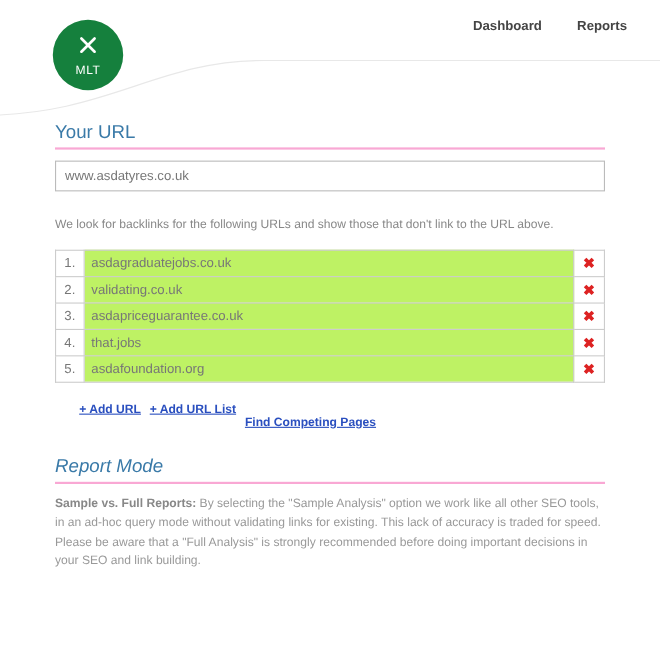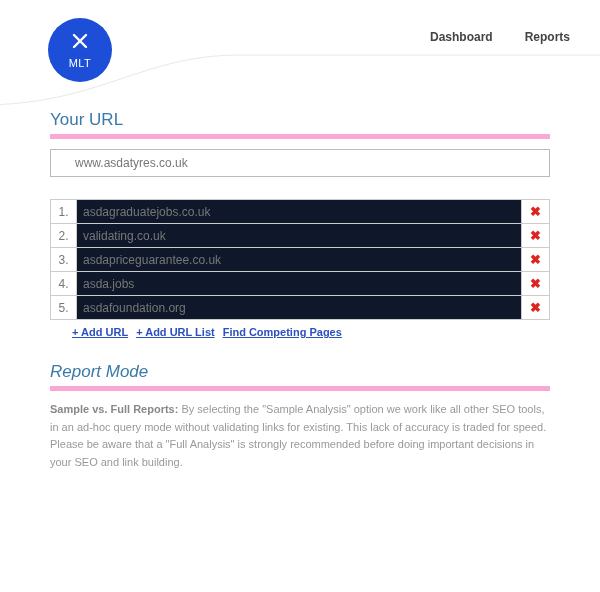--- a/index.html
+++ b/index.html
@@ -14,34 +14,34 @@
   position: relative;
   height: 110px;
 }
 .logo-badge {
   position: absolute;
   left: 48px;
   top: 18px;
   width: 64px;
   height: 64px;
   border-radius: 50%;
-  background: #1d4ed8;
+  background: #15803d;
   display: flex;
   flex-direction: column;
   align-items: center;
   justify-content: center;
   color: #fff;
   z-index: 2;
 }
 .logo-badge svg { width: 20px; height: 20px; }
 .logo-text { font-size: 11px; margin-top: 2px; letter-spacing: 0.5px; }
 .nav {
   position: absolute;
   right: 30px;
-  top: 30px;
+  top: 16px;
   display: flex;
   gap: 32px;
 }
 .nav a {
   font-size: 12px;
   color: #444;
   text-decoration: none;
   font-weight: 600;
 }
 .curve {
@@ -58,43 +58,43 @@
   font-size: 24px;
   font-weight: 400;
   color: #444;
   margin-top: 40px;
   margin-bottom: 22px;
 }
 h2.section {
   font-size: 17px;
   font-weight: 400;
   color: #3a7aa8;
-  border-bottom: 5px solid #f9a8d4;
+  border-bottom: 2px solid #f9a8d4;
   padding-bottom: 4px;
   margin-bottom: 10px;
 }
 .url-input {
   width: 100%;
   border: 1px solid #bbb;
-  padding: 6px 24px;
+  padding: 6px 8px;
   font-size: 12px;
   color: #777;
   margin-bottom: 22px;
 }
 .desc { font-size: 11px; color: #888; margin-bottom: 14px; line-height: 1.5; }
 .compare-table { width: 100%; border-collapse: collapse; }
 .compare-table td { border: 1px solid #ccc; padding: 4px 6px; font-size: 12px; color: #777; vertical-align: middle; }
 .compare-table td.num { width: 26px; text-align: center; background:#fff; }
-.compare-table td.val { background:#0f172a; }
+.compare-table td.val { background:#bef264; }
 .compare-table td.del { width: 28px; text-align: center; border-left: none; }
 .del-x { color: #d22; font-weight: bold; cursor: pointer; font-size: 13px; }
 .add-links { margin-top: 6px; display: flex; align-items: center; font-size: 11px; }
 .add-links a { color: #2a4fbf; text-decoration: underline; font-weight: 600; margin-left: 22px; }
 .add-links a + a { margin-left: 8px; }
-.find-comp { margin-left: auto; color: #2a4fbf; text-decoration: underline; font-weight: 700; font-size: 11px; }
+.find-comp { margin-left: auto; color: #2a4fbf; text-decoration: underline; font-weight: 700; font-size: 11px; margin-top: 24px; }
 .report-head { margin-top: 24px; font-style: italic; }
 .report-desc { font-size: 11px; color: #999; line-height: 1.6; margin-top: 8px; margin-bottom: 16px; }
 .report-desc b { color: #888; }
 </style>
 </head>
 <body>
 
 <div class="header">
   <div class="logo-badge">
     <span>
@@ -111,41 +111,42 @@
   <svg class="curve" viewBox="0 0 640 80" preserveAspectRatio="none">
     <path d="M0,60 C120,60 160,10 260,10 L640,10" fill="none" stroke="#e8e8e8" stroke-width="1"></path>
   </svg>
 </div>
 
 <div class="content">
 
   <h2 class="section">Your URL</h2>
   <input class="url-input" type="text" value="www.asdatyres.co.uk" style="">
 
+  <p class="desc">We look for backlinks for the following URLs and show those that don't link to the URL above.</p>
 
   <table class="compare-table">
     <tbody>
         <tr>
       <td class="num">1.</td>
       <td class="val">asdagraduatejobs.co.uk</td>
       <td class="del"><span class="del-x">✖</span></td>
     </tr>
     <tr>
       <td class="num">2.</td>
       <td class="val">validating.co.uk</td>
       <td class="del"><span class="del-x">✖</span></td>
     </tr>
     <tr>
       <td class="num">3.</td>
       <td class="val">asdapriceguarantee.co.uk</td>
       <td class="del"><span class="del-x">✖</span></td>
     </tr>
     <tr>
       <td class="num">4.</td>
-      <td class="val">asda.jobs</td>
+      <td class="val">that.jobs</td>
       <td class="del"><span class="del-x">✖</span></td>
     </tr>
     <tr>
       <td class="num">5.</td>
       <td class="val">asdafoundation.org</td>
       <td class="del"><span class="del-x">✖</span></td>
     </tr>
   </tbody>
     </table>
 

